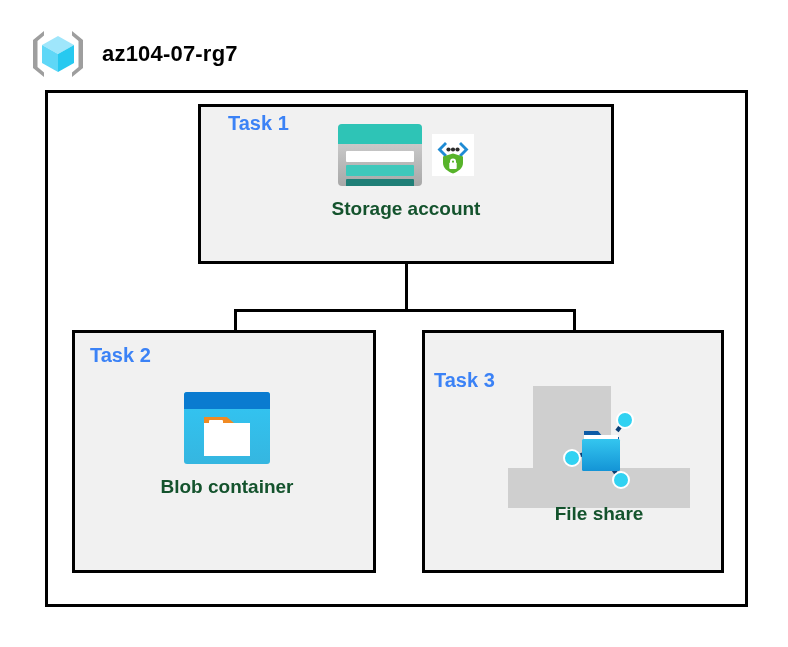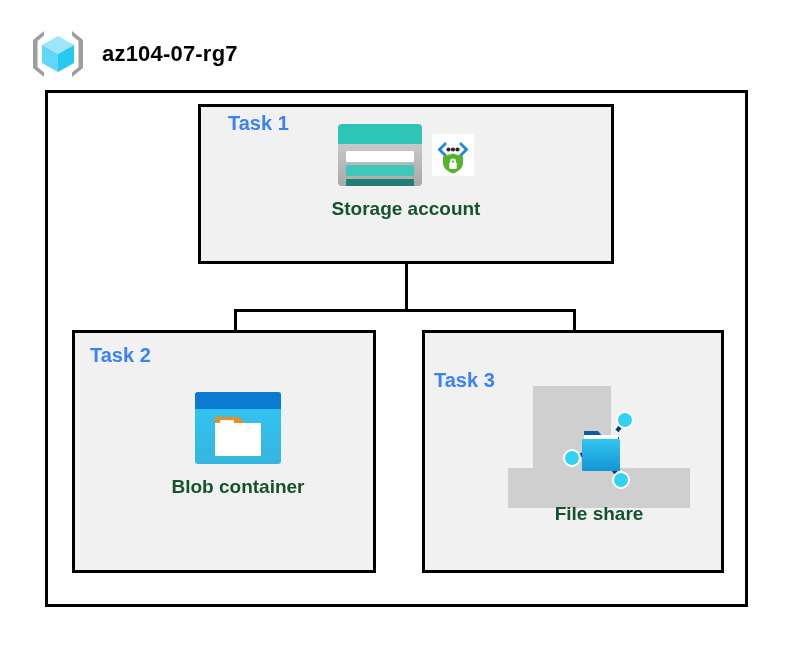--- a/index.html
+++ b/index.html
@@ -35,21 +35,21 @@
   
   .conn{position:absolute;background:#000000;}
   #conn-trunk{left:405px;top:264px;width:3px;height:48px;}
   #conn-bar{left:234px;top:309px;width:342px;height:3px;}
   #conn-left{left:234px;top:309px;width:3px;height:79px;}
   #conn-right{left:573px;top:309px;width:3px;height:79px;}
 
   
   .node{position:absolute;display:flex;flex-direction:column;align-items:center;}
   #node-storage{left:296px;top:124px;width:220px;}
-  #node-blob{left:148px;top:392px;width:180px;}
+  #node-blob{left:137px;top:392px;width:180px;}
   #node-fileshare{left:508px;top:409px;width:182px;}
 
   .node-caption{font-size:19px;font-weight:bold;color:#14532d;white-space:nowrap;line-height:1;}
 
   
   .icon-row{display:flex;align-items:center;justify-content:center;gap:10px;margin-bottom:13px;}
 
   
   .storage-icon{width:84px;height:62px;position:relative;border-radius:4px;overflow:hidden;
       background:linear-gradient(180deg,#d9d9d9 0%,#bdbdbd 55%,#a8a8a8 100%);}

